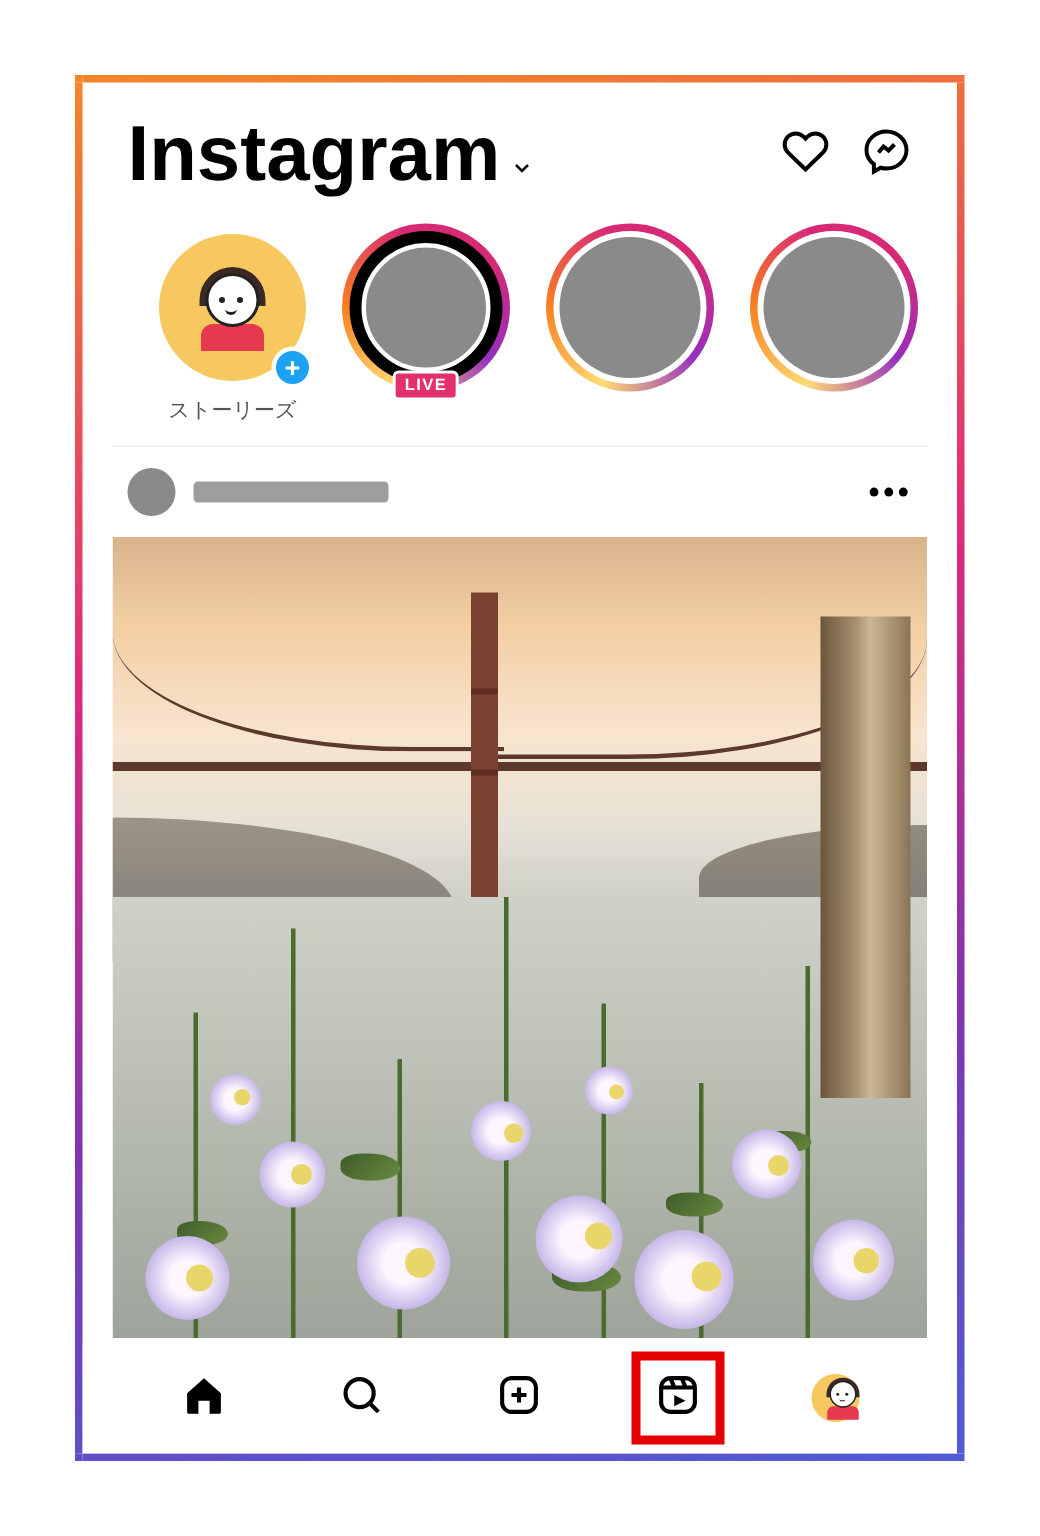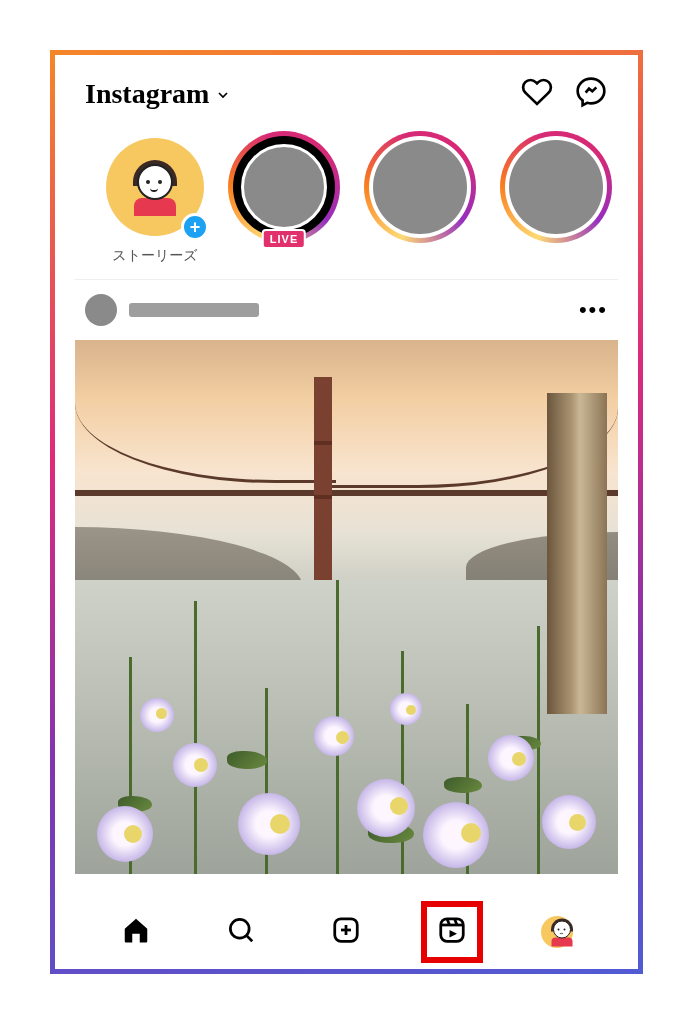--- a/index.html
+++ b/index.html
@@ -22,22 +22,22 @@
     position: relative;
     overflow: hidden;
   }
   
   .header {
     display: flex;
     align-items: center;
     padding: 22px 30px 6px 30px;
   }
   .logo {
-    font-family: Liberation Serif, serif;
-    font-size: 28px;
+    font-family: Liberation Sans, sans-serif;
+    font-size: 52px;
     font-weight: 600;
     line-height: 1;
   }
   .logo-caret { margin-left:6px; }
   .header-spacer { flex:1; }
   .hdr-icon {
     width: 34px; height: 34px;
     display:flex; align-items:center; justify-content:center;
     margin-left: 20px;
     cursor:pointer;

